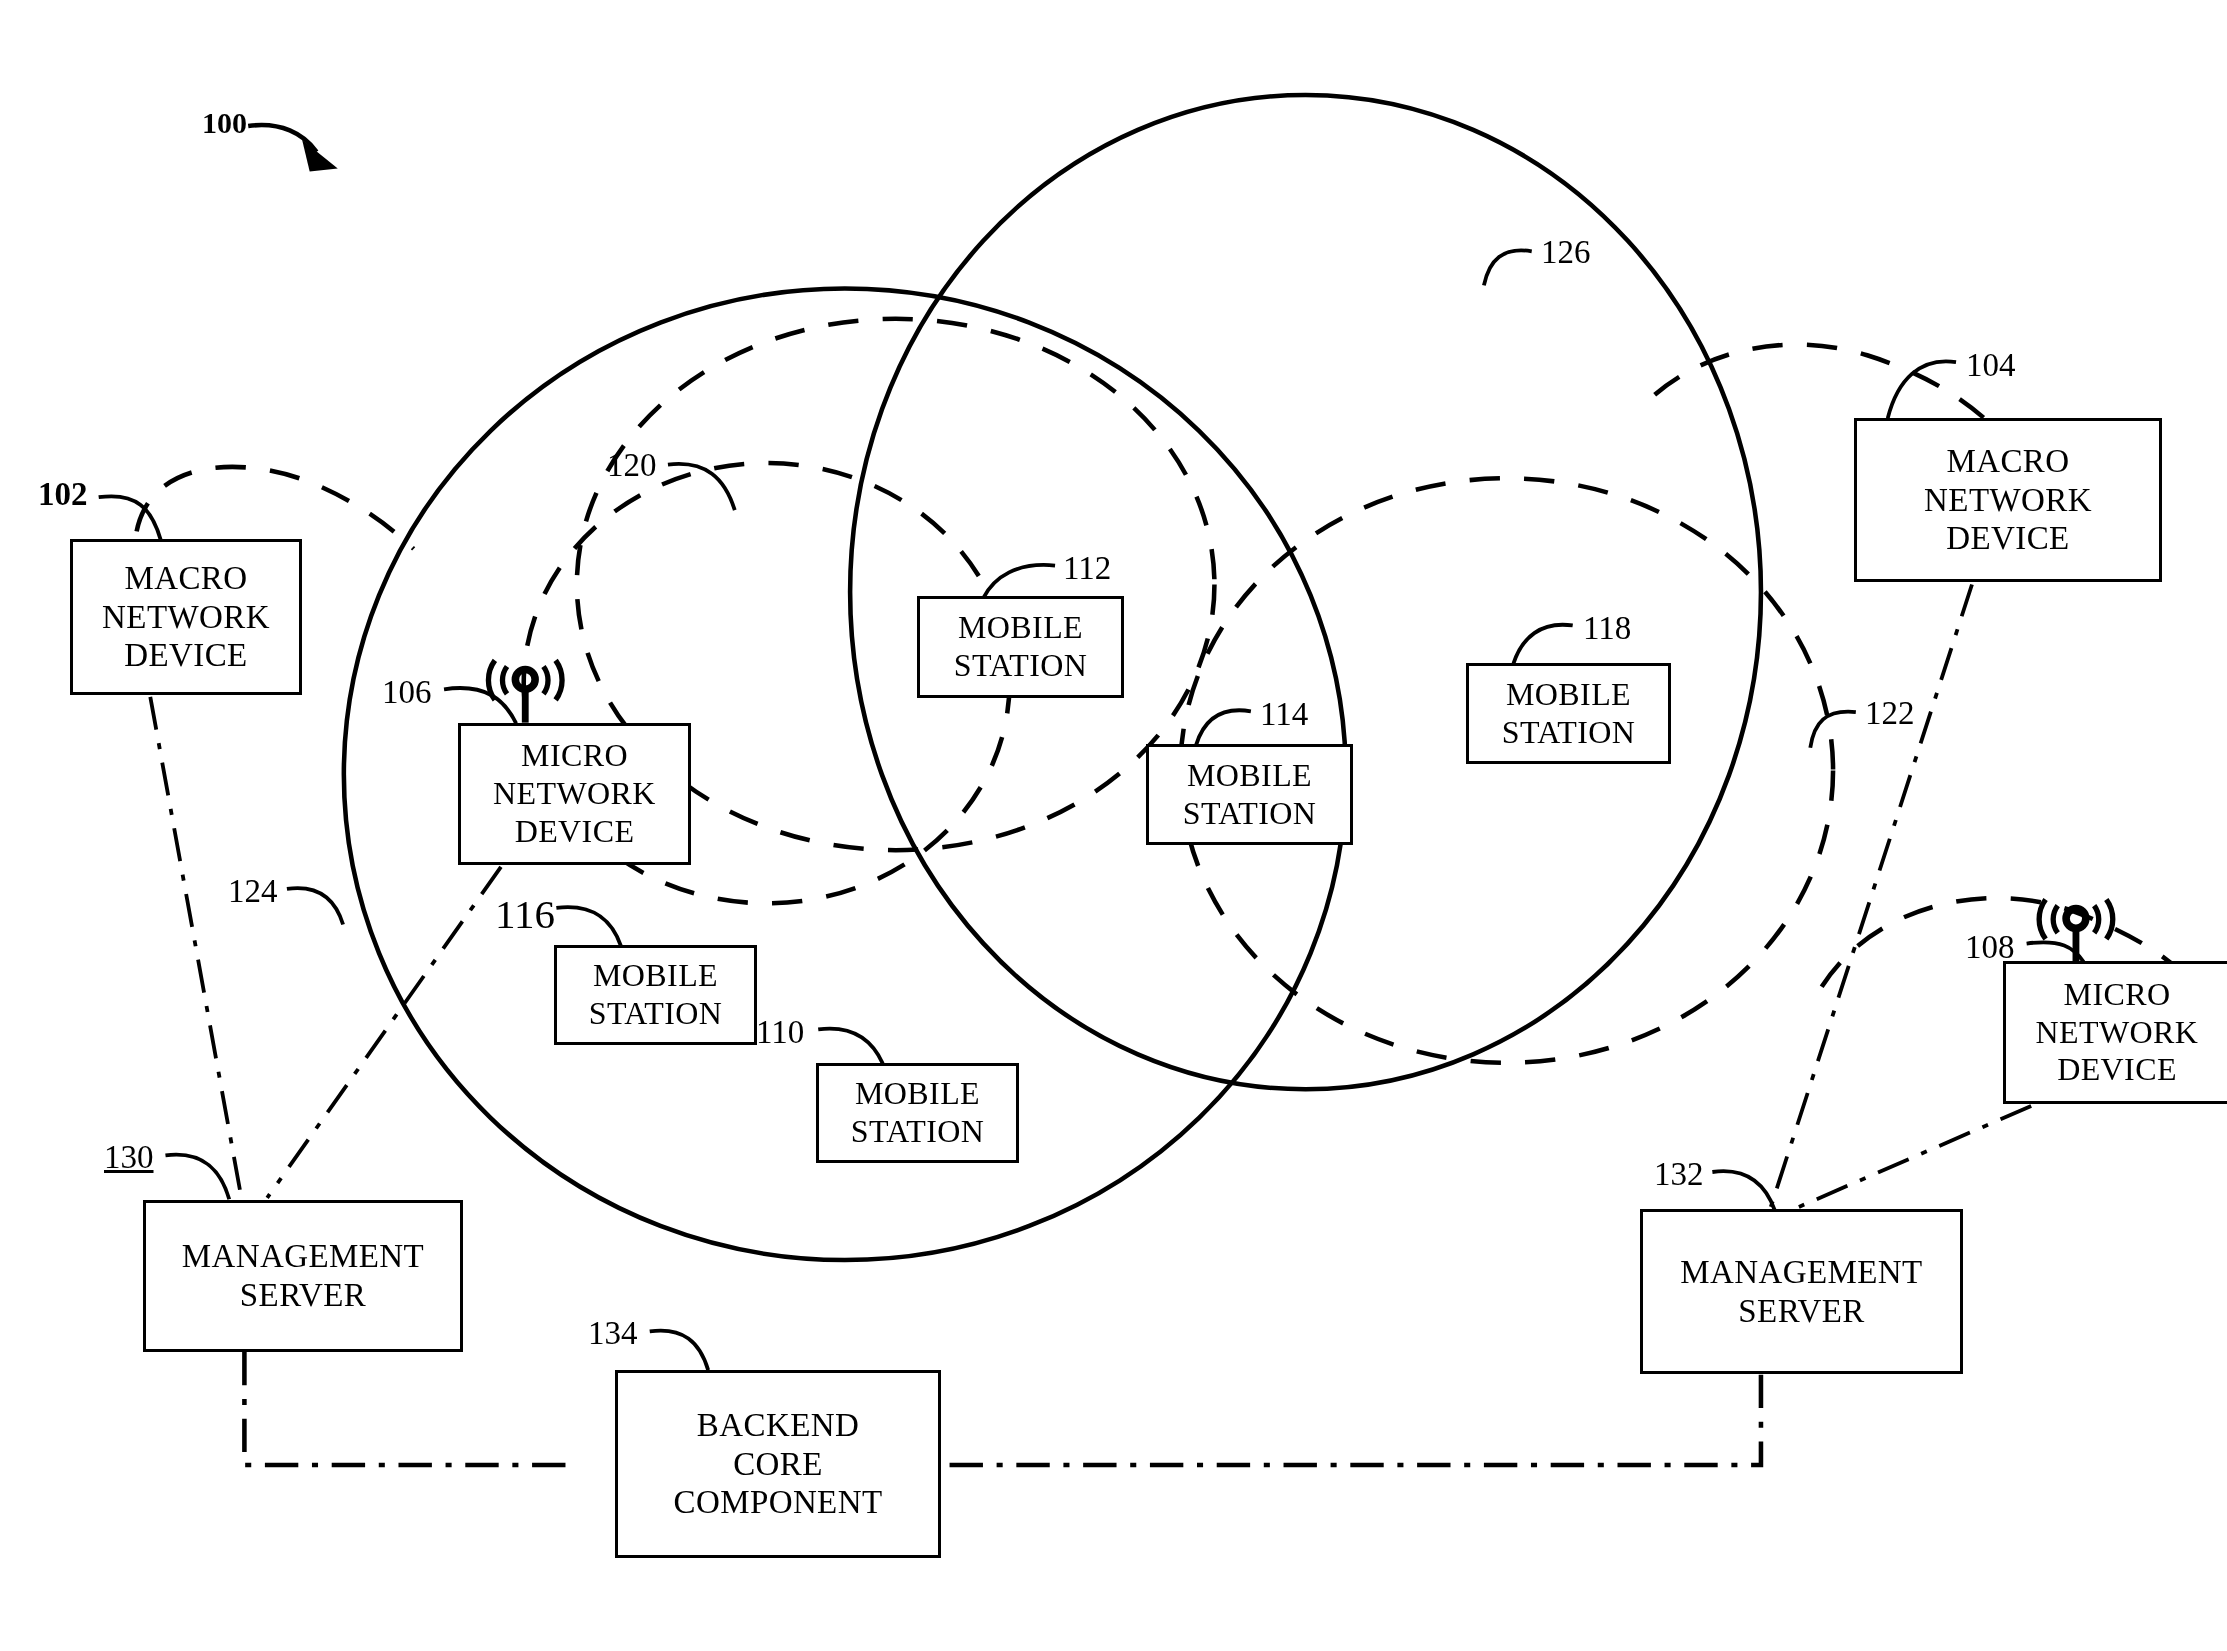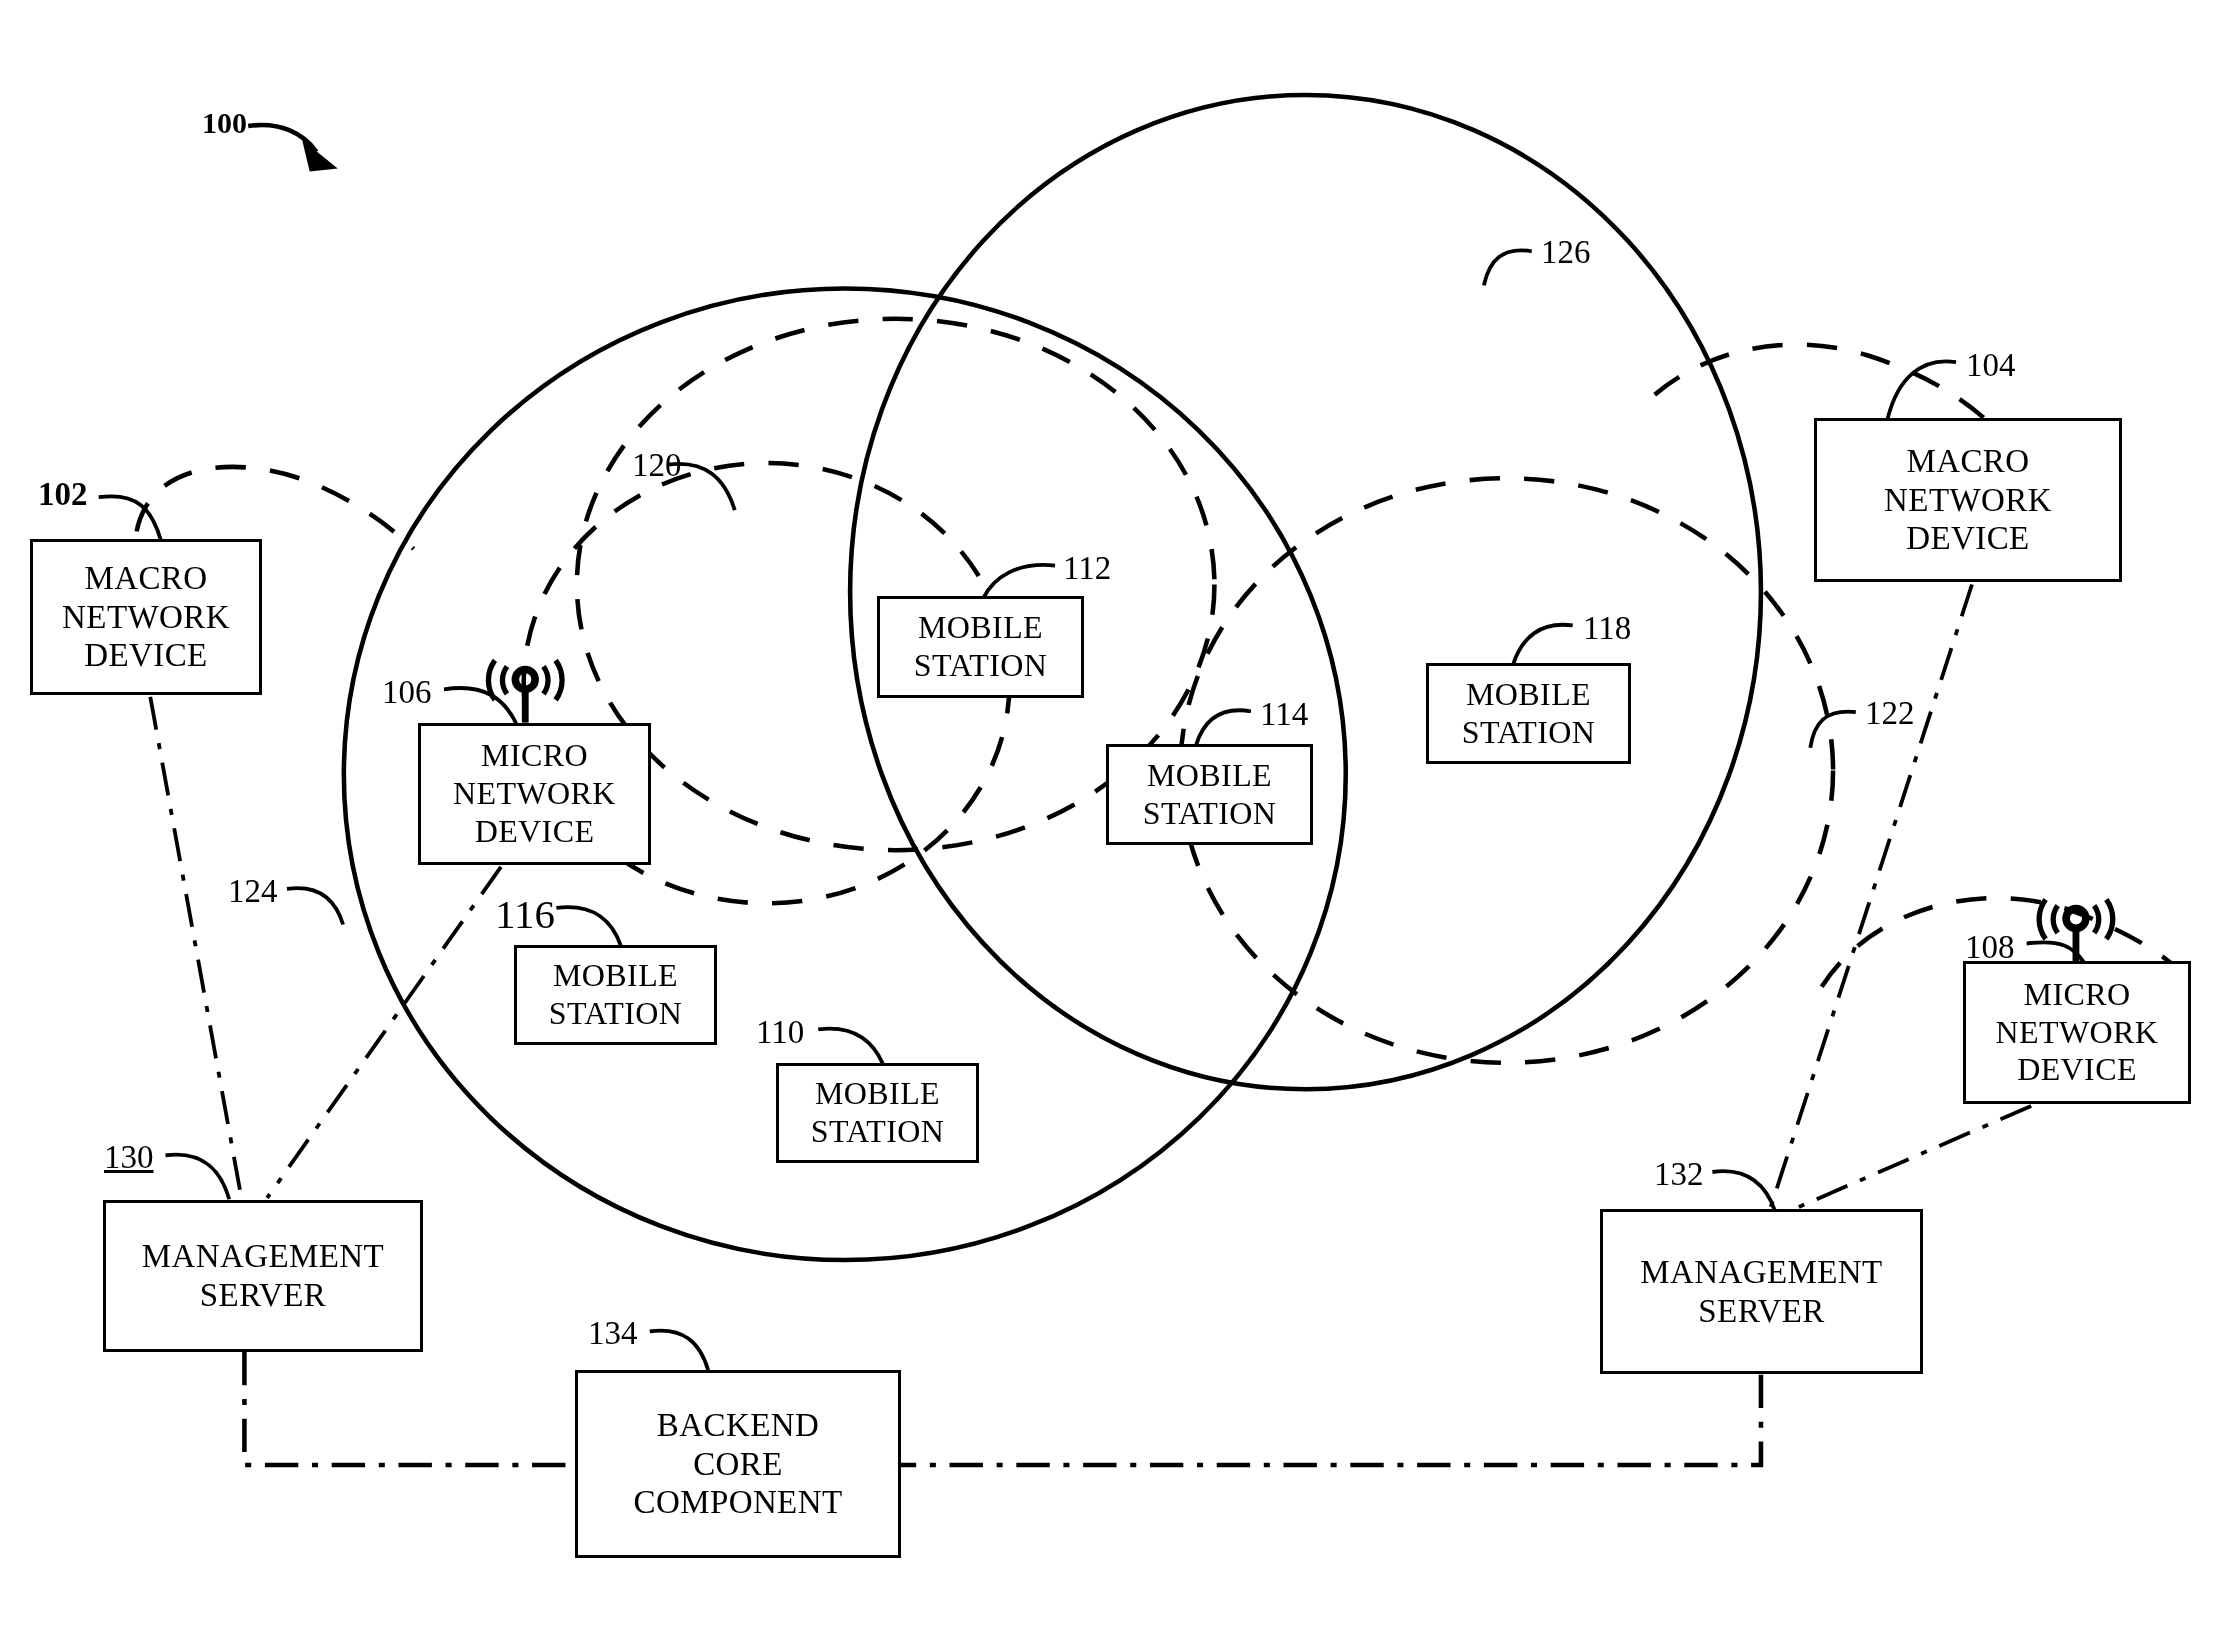--- a/index.html
+++ b/index.html
@@ -27,20 +27,21 @@
     border: 3.8px solid #000;
     background: #ffffff;
     display: flex;
     flex-direction: column;
     align-items: center;
     justify-content: center;
     text-align: center;
     line-height: 1.18;
     color: #000;
     letter-spacing: 0.4px;
+    margin-left: 40px;
   }
   .node-box .line {
     display: block;
     white-space: nowrap;
   }
   .ref-label {
     position: absolute;
     color: #000;
     white-space: nowrap;
     line-height: 1;
@@ -132,21 +133,21 @@
 
   <div class="ref-label" style="left:38px;  top:478px;  font-size:33px;font-weight:bold;">102</div>
   <div class="ref-label" style="left:1966px;top:349px;  font-size:33px;">104</div>
   <div class="ref-label" style="left:382px; top:676px;  font-size:33px;">106</div>
   <div class="ref-label" style="left:1965px;top:931px; font-size:33px;">108</div>
   <div class="ref-label" style="left:756px; top:1016px; font-size:33px;text-align:right;">110</div>
   <div class="ref-label" style="left:1063px;top:552px;  font-size:33px;">112</div>
   <div class="ref-label" style="left:1260px;top:698px;  font-size:33px;">114</div>
   <div class="ref-label" style="left:495px; top:894px; font-size:41px;">116</div>
   <div class="ref-label" style="left:1583px;top:612px;  font-size:33px;">118</div>
-  <div class="ref-label" style="left:607px; top:449px;  font-size:33px;margin-left:25px;">120</div>
+  <div class="ref-label" style="left:607px; top:449px;  font-size:33px;">120</div>
   <div class="ref-label" style="left:1865px;top:697px;  font-size:33px;">122</div>
   <div class="ref-label" style="left:228px; top:875px; font-size:33px;">124</div>
   <div class="ref-label" style="left:1541px;top:236px;  font-size:33px;">126</div>
   <div class="ref-label" style="left:104px; top:1141px; font-size:33px;text-decoration:underline;">130</div>
   <div class="ref-label" style="left:1654px;top:1158px; font-size:33px;">132</div>
   <div class="ref-label" style="left:588px; top:1317px; font-size:33px;">134</div>
 
   <div class="node-box" style="left:30px; top:539px; width:232px; height:156px; font-size:33px;">
     <span class="line">MACRO</span>
     <span class="line">NETWORK</span>

